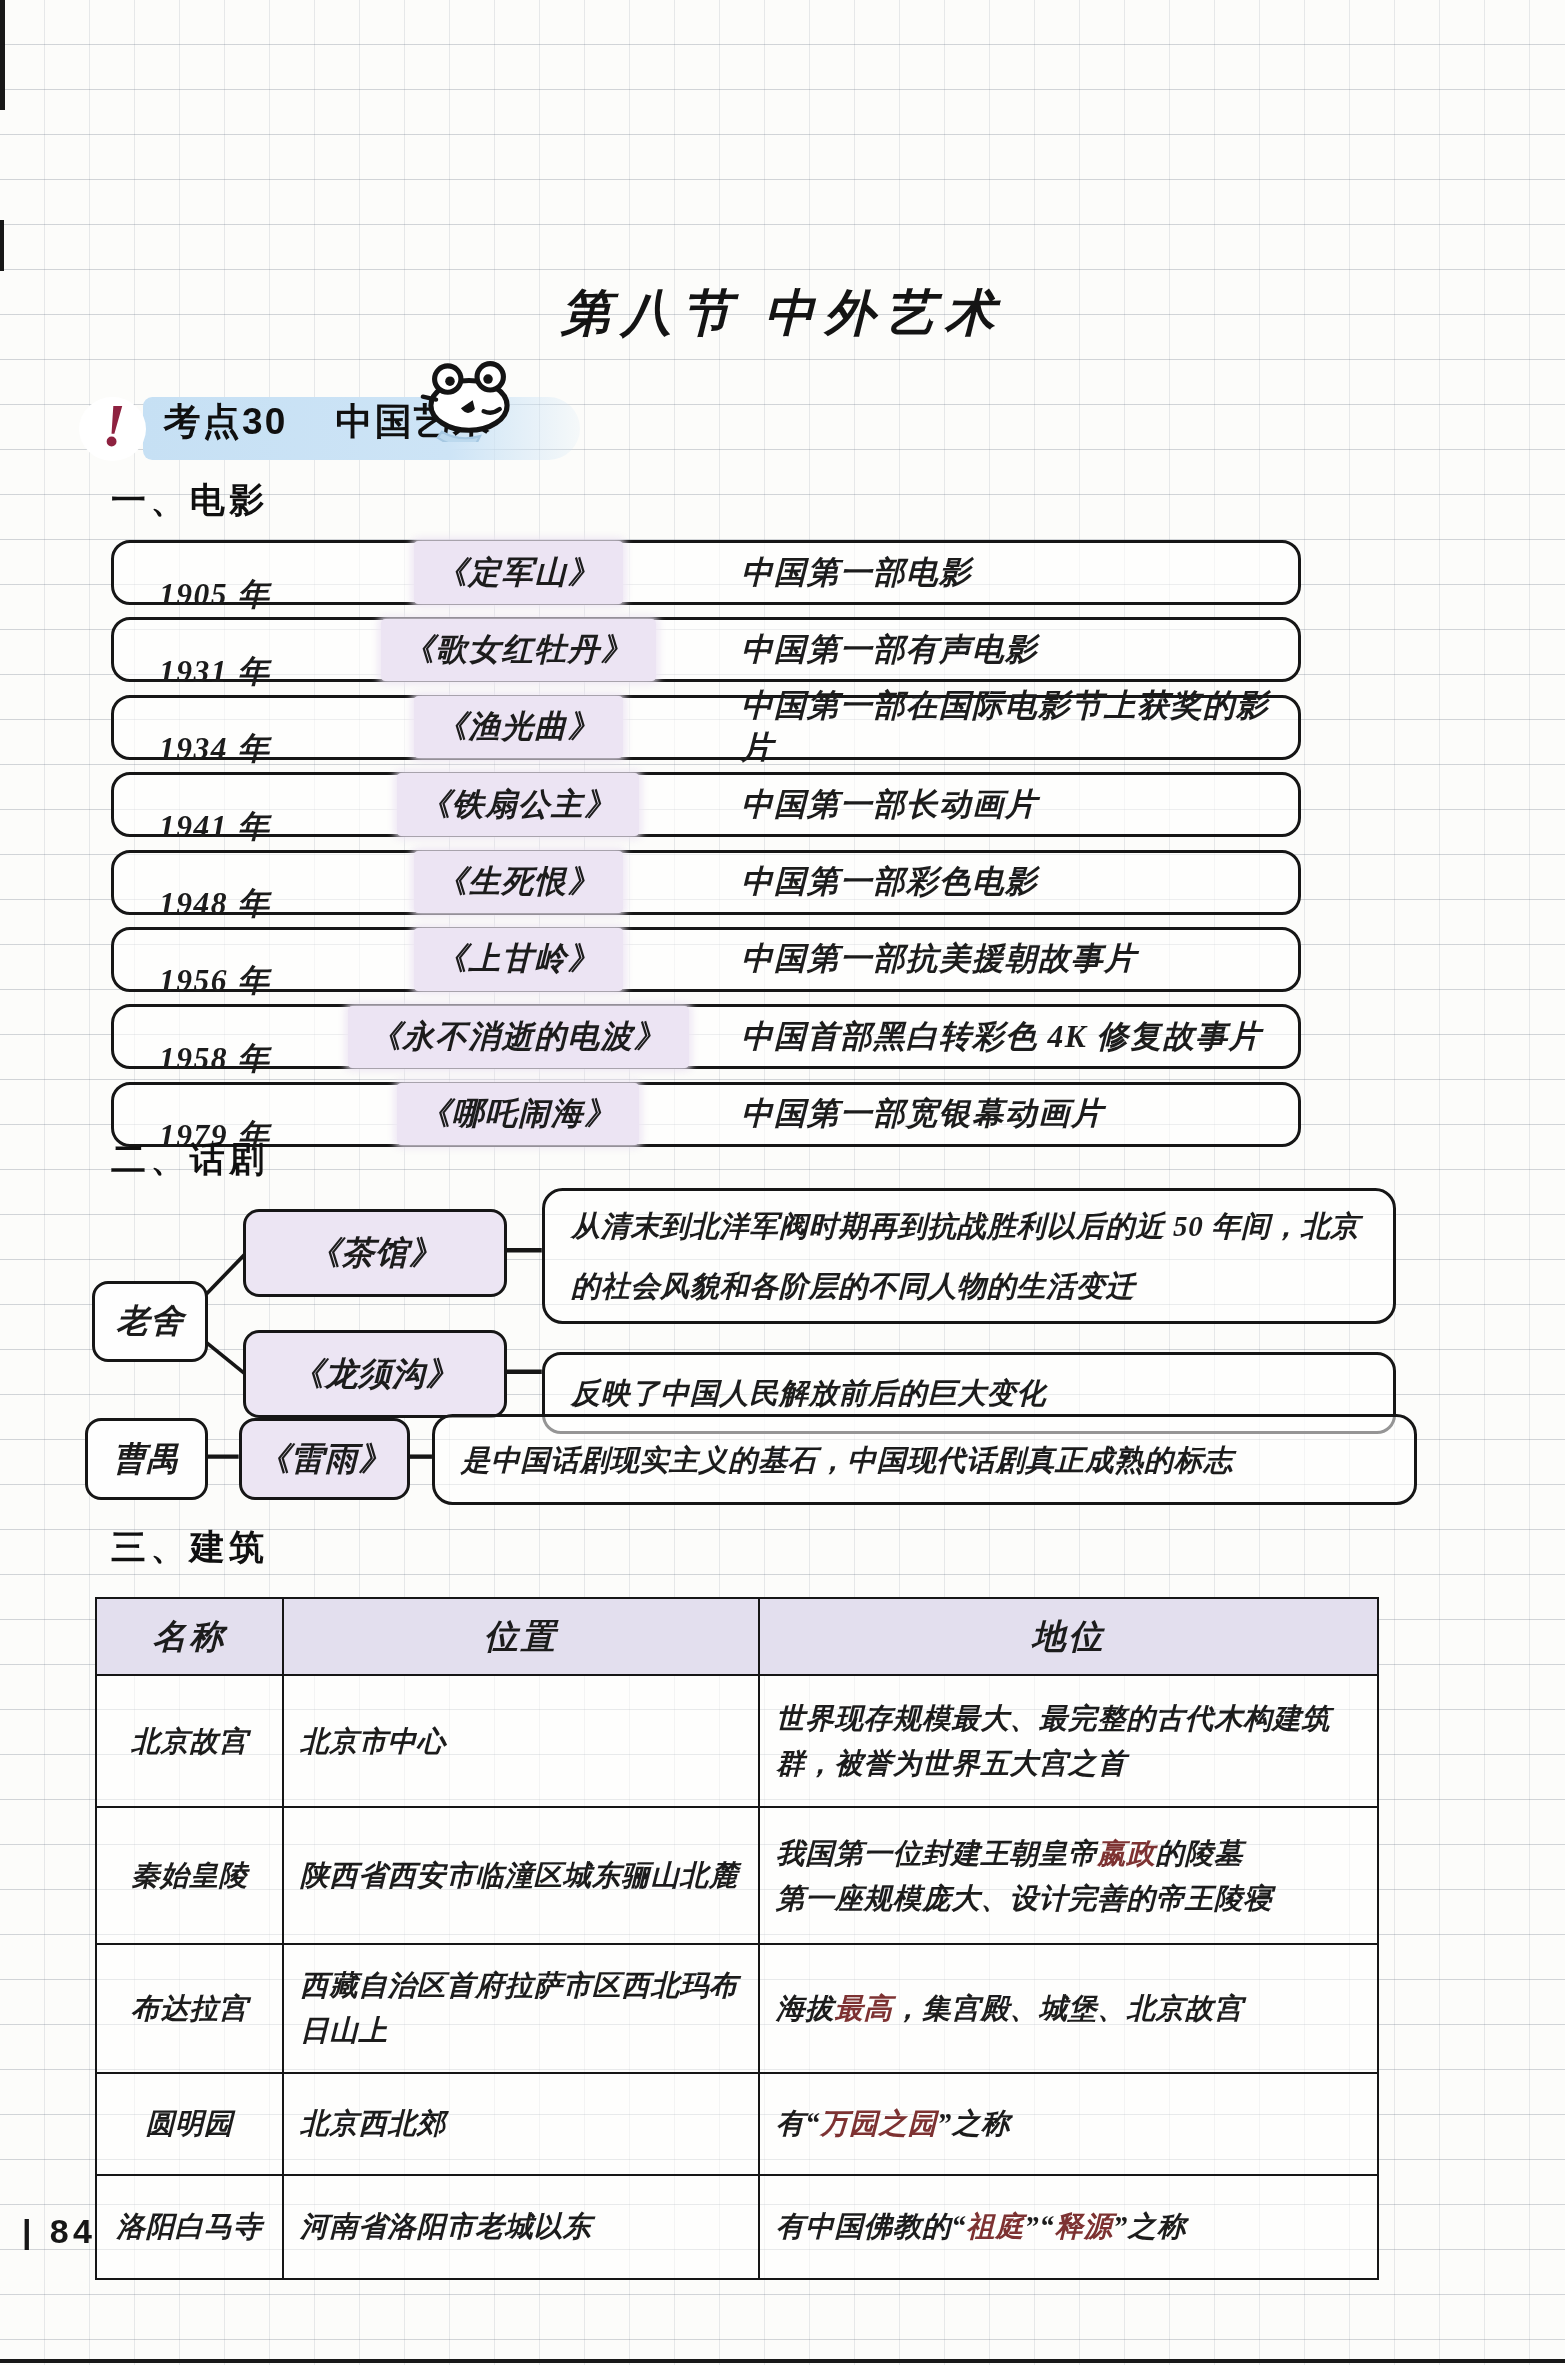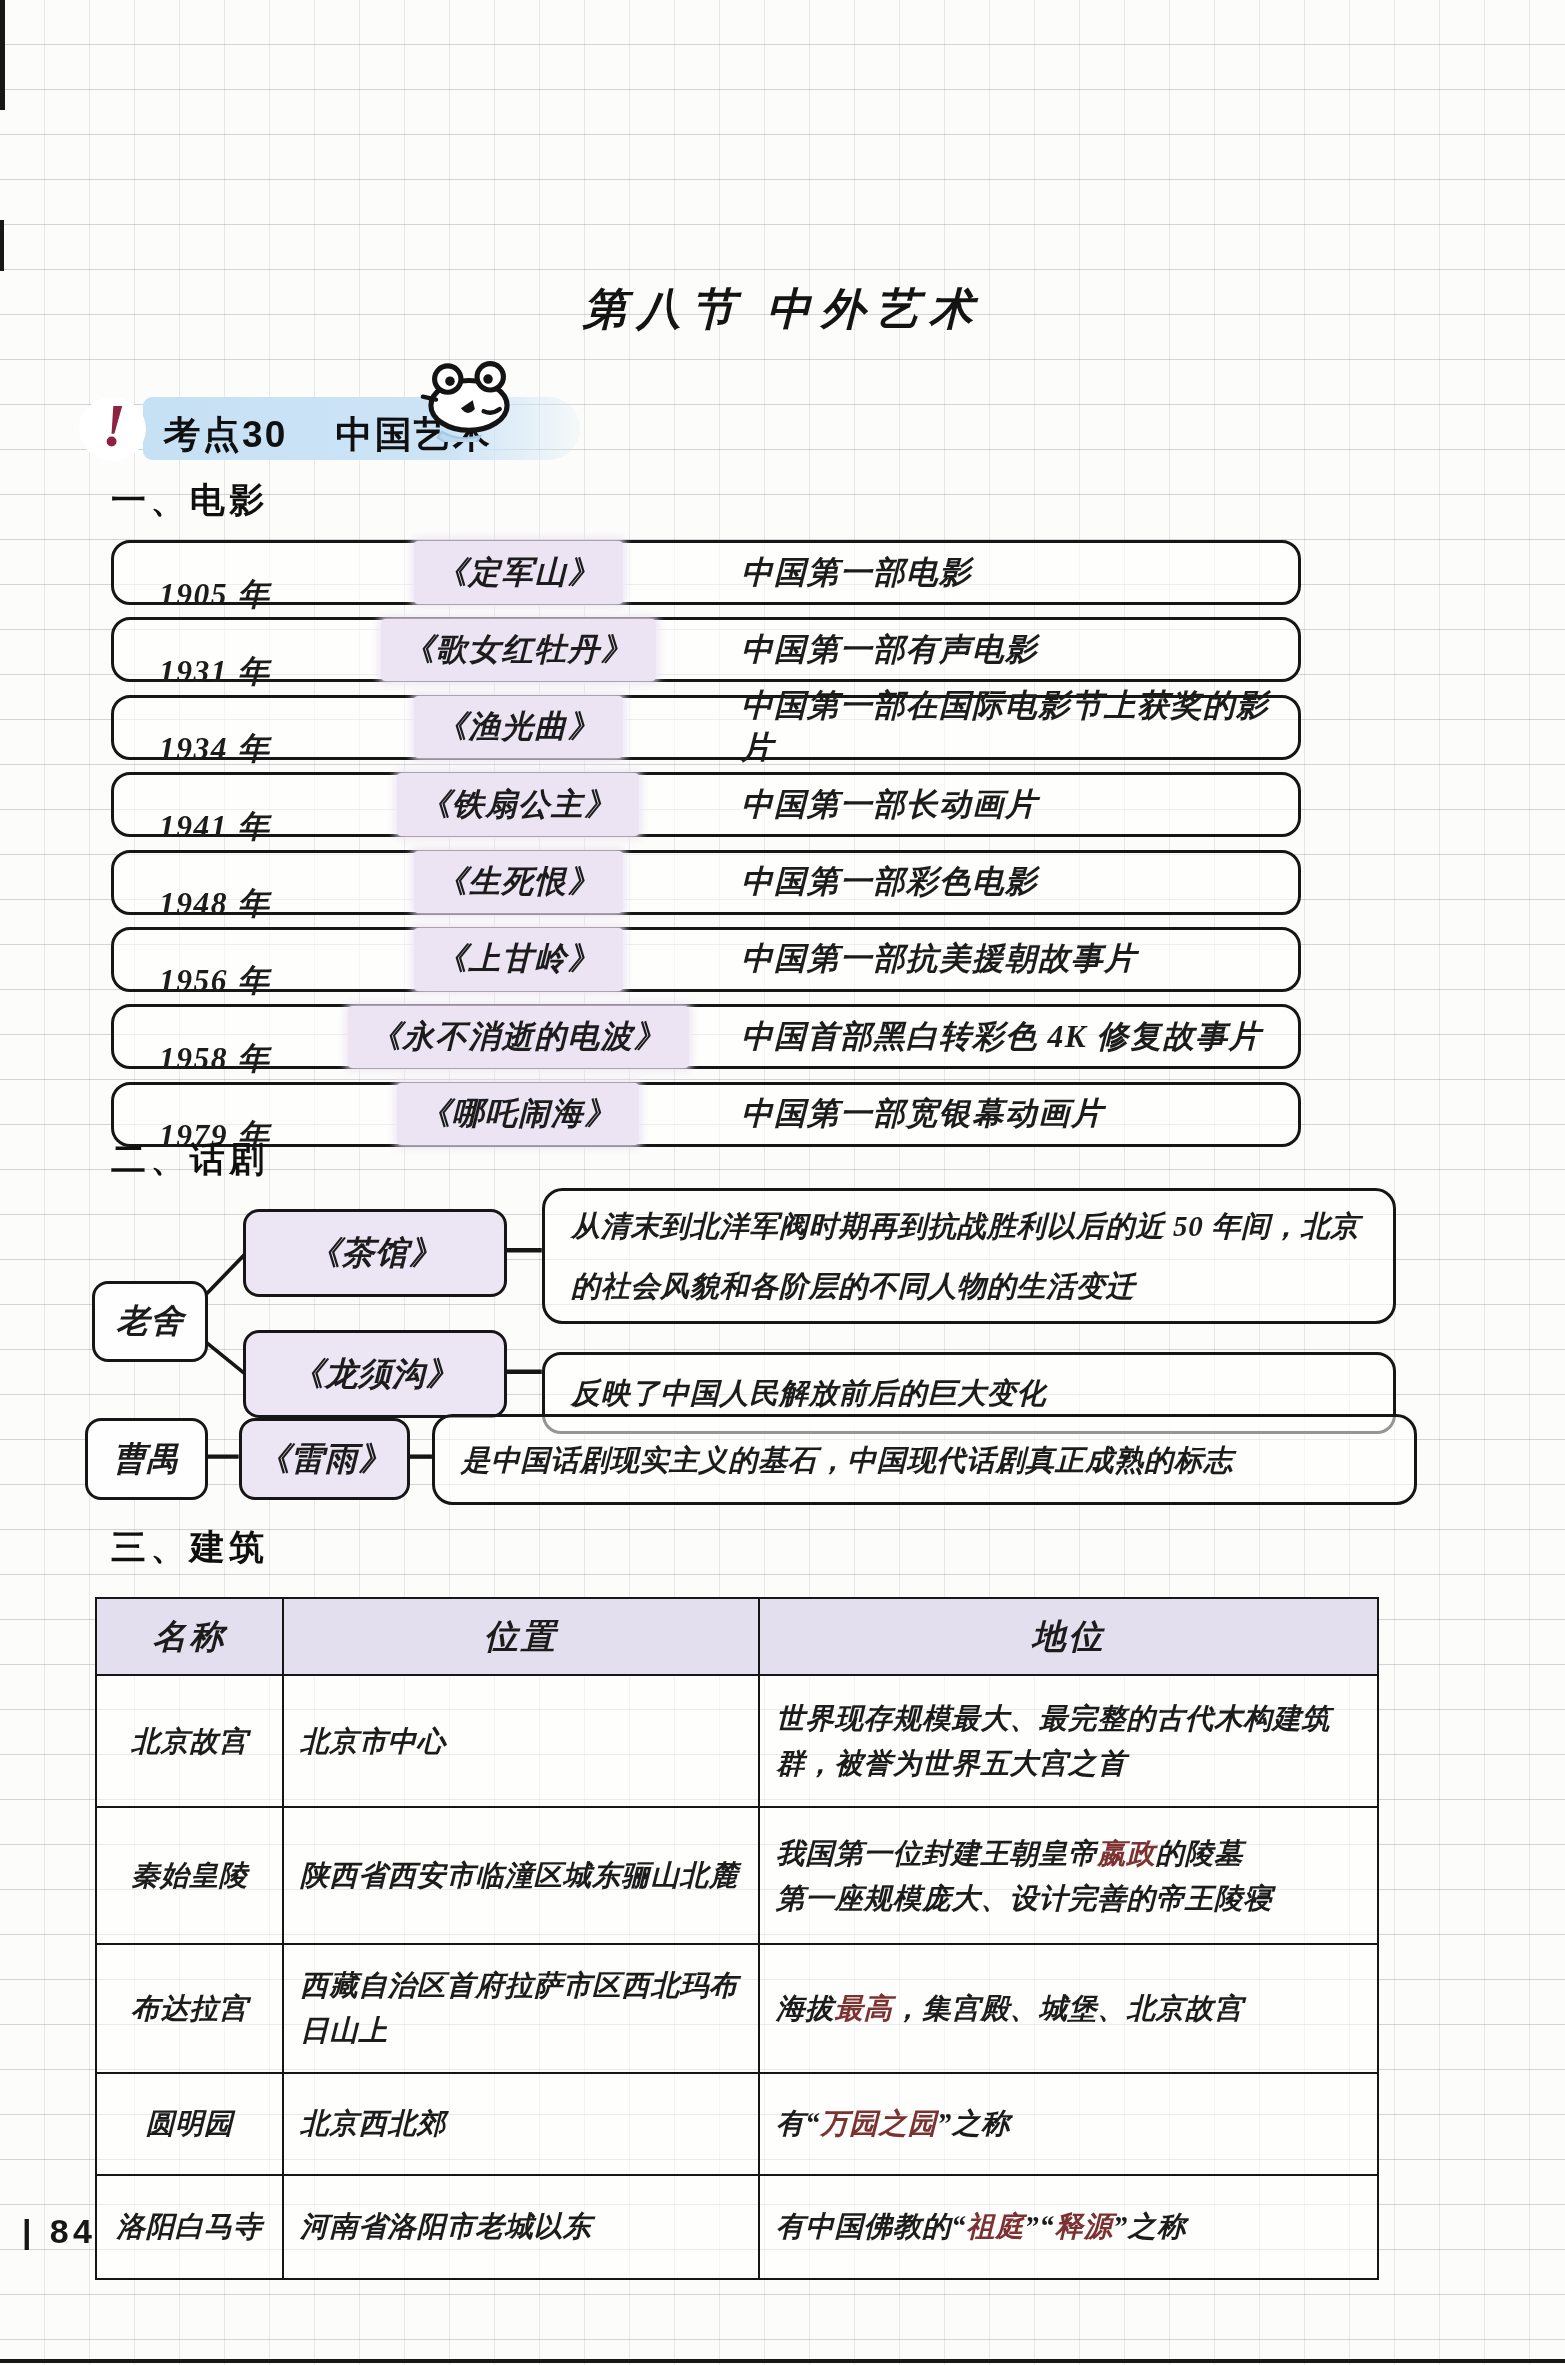--- a/index.html
+++ b/index.html
@@ -16,28 +16,28 @@
     font-family:"Liberation Serif","DejaVu Serif",serif;
   }
   .hand{font-family:"Liberation Serif","DejaVu Serif",serif;font-style:italic;}
   .print{font-family:"Liberation Sans","DejaVu Sans",sans-serif;font-style:normal;font-weight:bold;}
   .abs{position:absolute;}
 
   .edge-mark{position:absolute;background:#181818;}
 
   .header-text{left:34px;top:72px;font-size:29px;font-weight:bold;letter-spacing:2.9px;color:#1f1f1f;}
 
-  .main-title{left:0;top:280px;width:100%;text-align:center;font-size:44px;font-weight:bold;letter-spacing:10.2px;color:#141414;}
+  .main-title{left:0;top:280px;width:100%;text-align:center;font-size:50px;font-weight:bold;letter-spacing:10.2px;color:#141414;}
 
   .kaodian{left:89px;top:395px;height:66px;display:flex;align-items:center;}
   .excl-wrap{position:relative;width:54px;height:66px;flex:0 0 auto;}
   .excl-halo{position:absolute;left:-10.2px;top:1.5px;width:67px;height:64px;border-radius:50%;background:#ffffff;}
   .excl{position:absolute;left:13px;top:-4.4px;font-size:61px;font-weight:bold;font-style:italic;color:#8e2240;font-family:"Liberation Serif","DejaVu Serif",serif;}
   .kaodian-pill{
-    height:63px;display:flex;align-items:flex-end;gap:48px;
+    height:63px;display:flex;align-items:flex-start;gap:48px;
     padding:0 88px 0 20.5px;border-radius:10.2px 35px 35px 10.2px;
     background:linear-gradient(90deg,#c6e0f4 0%,#cde4f6 70%,rgba(205,228,246,0.15) 100%);
     font-size:37px;letter-spacing:2.2px;color:#101010;
   }
   .frog{left:414px;top:360px;width:110px;height:82px;}
 
   .sec-heading{font-size:35px;letter-spacing:4.4px;color:#101010;}
 
   .film-rows{left:111px;top:540px;width:1190px;display:flex;flex-direction:column;gap:12.4px;}
   .film-row{

